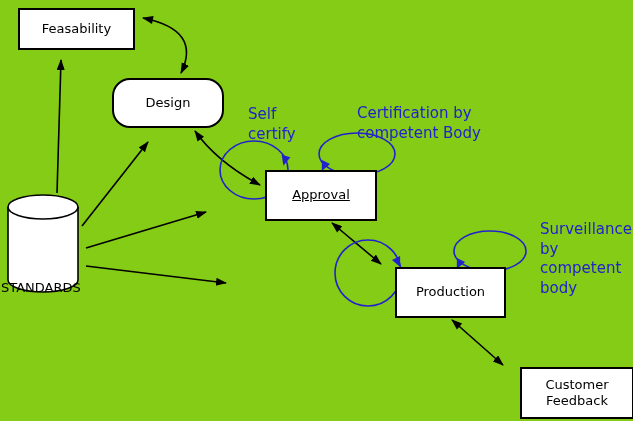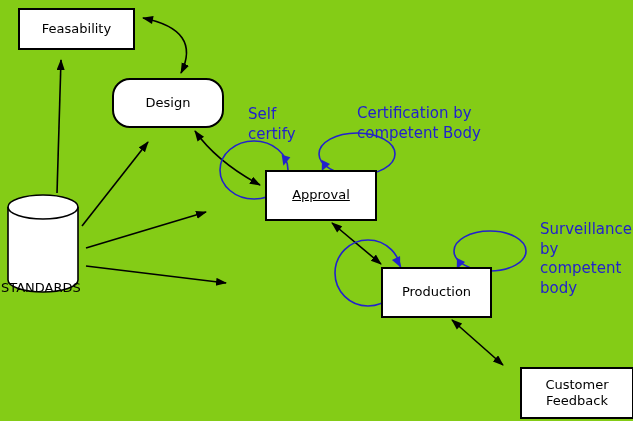--- a/index.html
+++ b/index.html
@@ -109,21 +109,21 @@
       </g>
     </g>
   </svg>
 
   <div class="node" style="left:18px; top:8px; width:117px; height:42px;">Feasability</div>
 
   <div class="node" style="left:112px; top:78px; width:112px; height:50px;border-radius:18px;">Design</div>
 
   <div class="node" style="left:265px; top:170px; width:112px; height:51px;text-decoration:underline;">Approval</div>
 
-  <div class="node" style="left:381px; top:267px; width:111px; height:51px;text-align:center;">Production</div>
+  <div class="node" style="left:395px; top:267px; width:111px; height:51px;text-align:center;">Production</div>
 
   <div class="node" style="left:508px; top:367px; width:114px; height:52px;margin-left:12px;">Customer
 Feedback</div>
 
   <div class="standards-label" style="left:1px; top:280px;">STANDARDS</div>
 
   <div class="blue-label" style="left: 248px; top: 105px; color: rgb(34, 34, 204);">Self
 certify</div>
 
   <div class="blue-label" style="left: 357px; top: 104px; color: rgb(34, 34, 204);">Certification by

